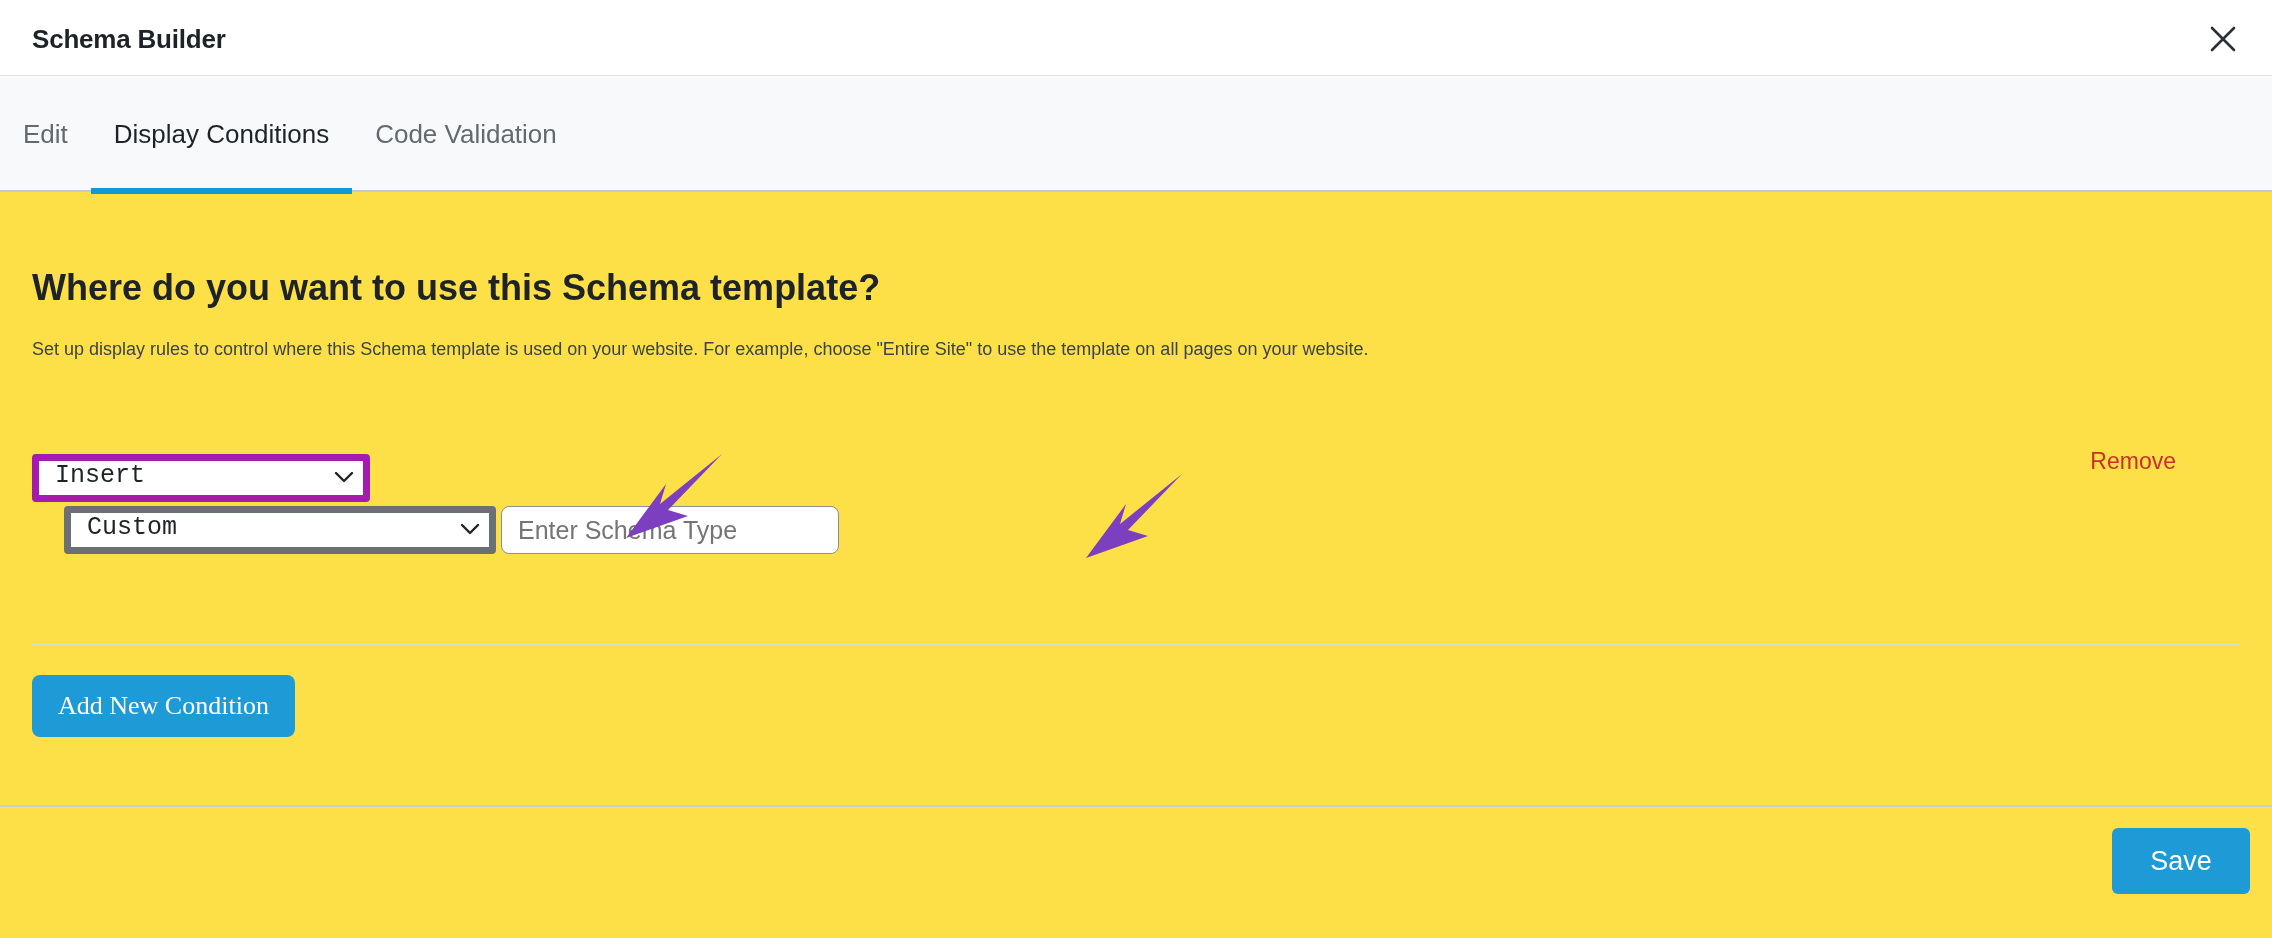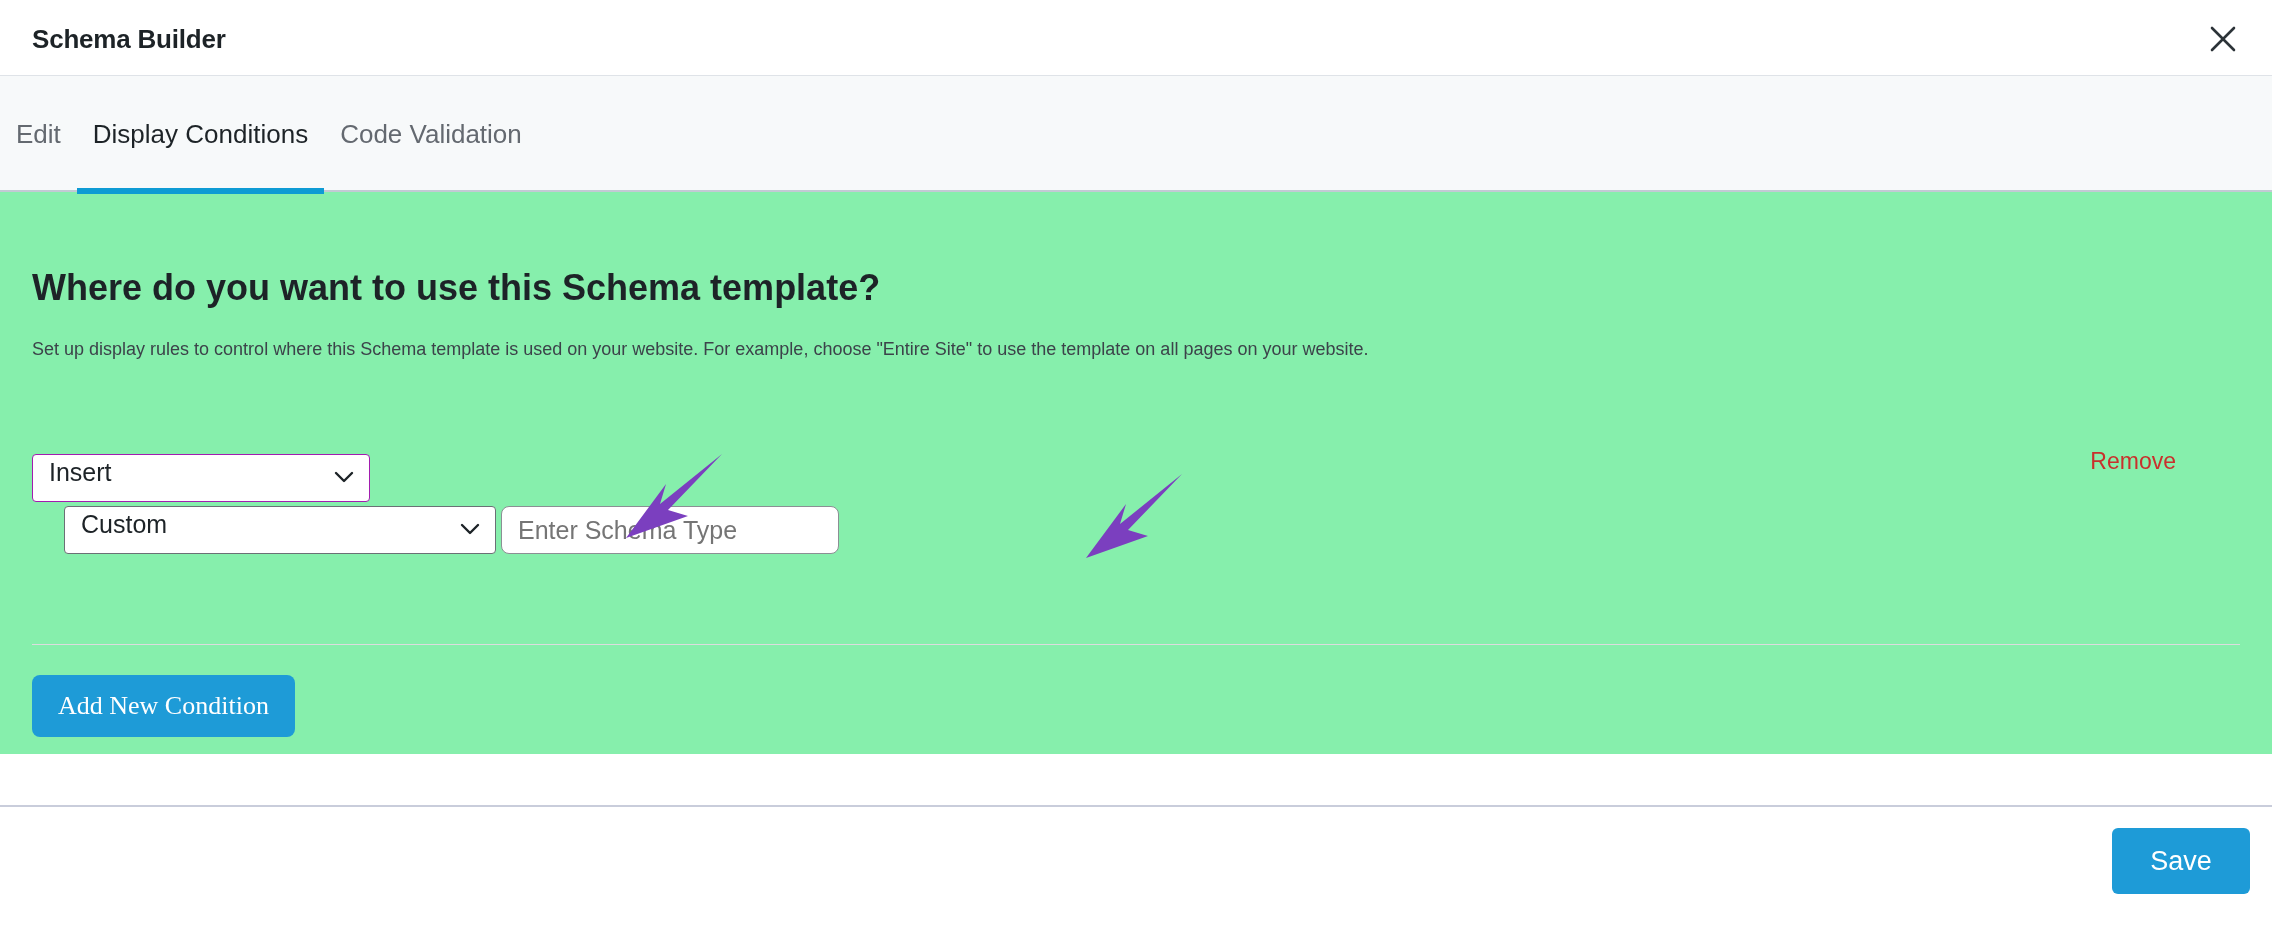--- a/index.html
+++ b/index.html
@@ -2,21 +2,21 @@
 <html><head>
 <meta charset="utf-8">
 <style>
   * { box-sizing: border-box; margin: 0; padding: 0; }
   html, body {
     width: 2272px; height: 938px;
     background: #ffffff;
     font-family: "Liberation Sans", sans-serif;
     overflow: hidden;
   }
-  .app { position: relative; width: 2272px; height: 754px; background:#86efac; }
+  .app { position: relative; width: 2272px; height: 938px; background:#fde047; }
 
   
   .header {
     position: absolute; left:0; top:0; width:2272px; height:76px;
     background:#ffffff; border-bottom:1px solid #dfe3e8;
   }
   .header-title {
     position:absolute; left:32px; top:24px;
     font-size:26px; font-weight:bold; color:#1d2327;
     letter-spacing:-0.2px;
@@ -29,21 +29,21 @@
   .close-btn svg { display:block; }
 
   
   .tabbar {
     position:absolute; left:0; top:76px; width:2272px; height:116px;
     background:#f7f9fa; border-bottom:2px solid #c3cad4;
   }
   .tabs { position:absolute; left:0; top:0; height:116px; display:flex; align-items:center; }
   .tab {
     position:relative; height:116px; display:flex; align-items:center;
-    padding:0 16px; cursor:pointer;
+    padding:0 23px; cursor:pointer;
     font-size:26px; color:#646970;
   }
   .tab.active { color:#1d2327; }
   .tab.active::after {
     content:""; position:absolute; left:0; right:0; bottom:-2px;
     height:6px; background:#0e9bd4;
   }
 
   
   .content { position:absolute; left:0; top:192px; width:2272px; }
@@ -55,22 +55,22 @@
     position:absolute; left:32px; top:134px; width:2220px;
     font-size:18px; line-height:47px; color:#3c434a;
   }
 
   
   .cond-row1 { position:absolute; left:32px; top:262px; }
   .cond-row2 { position:absolute; left:32px; top:314px;margin-left:32px; }
 
   .sel {
     appearance:none; -webkit-appearance:none;
-    background:#fff; border:1px solid #a21caf; border-radius:4px;
-    font-family:Liberation Sans, sans-serif;
+    background:#fff; border:7px solid #a21caf; border-radius:4px;
+    font-family:Liberation Mono, monospace;
     font-size:25px; color:#1d2327;
     padding:0 44px 12px 16px; height:48px; cursor:pointer;
   }
   .sel-wrap { position:relative; display:inline-block; }
   .sel-chev {
     position:absolute; right:16px; top:50%; transform:translateY(-50%);
     pointer-events:none;
   }
   .sel-insert { width:338px; }
   .sel-custom { width:432px; border-color:#6b7075; }

